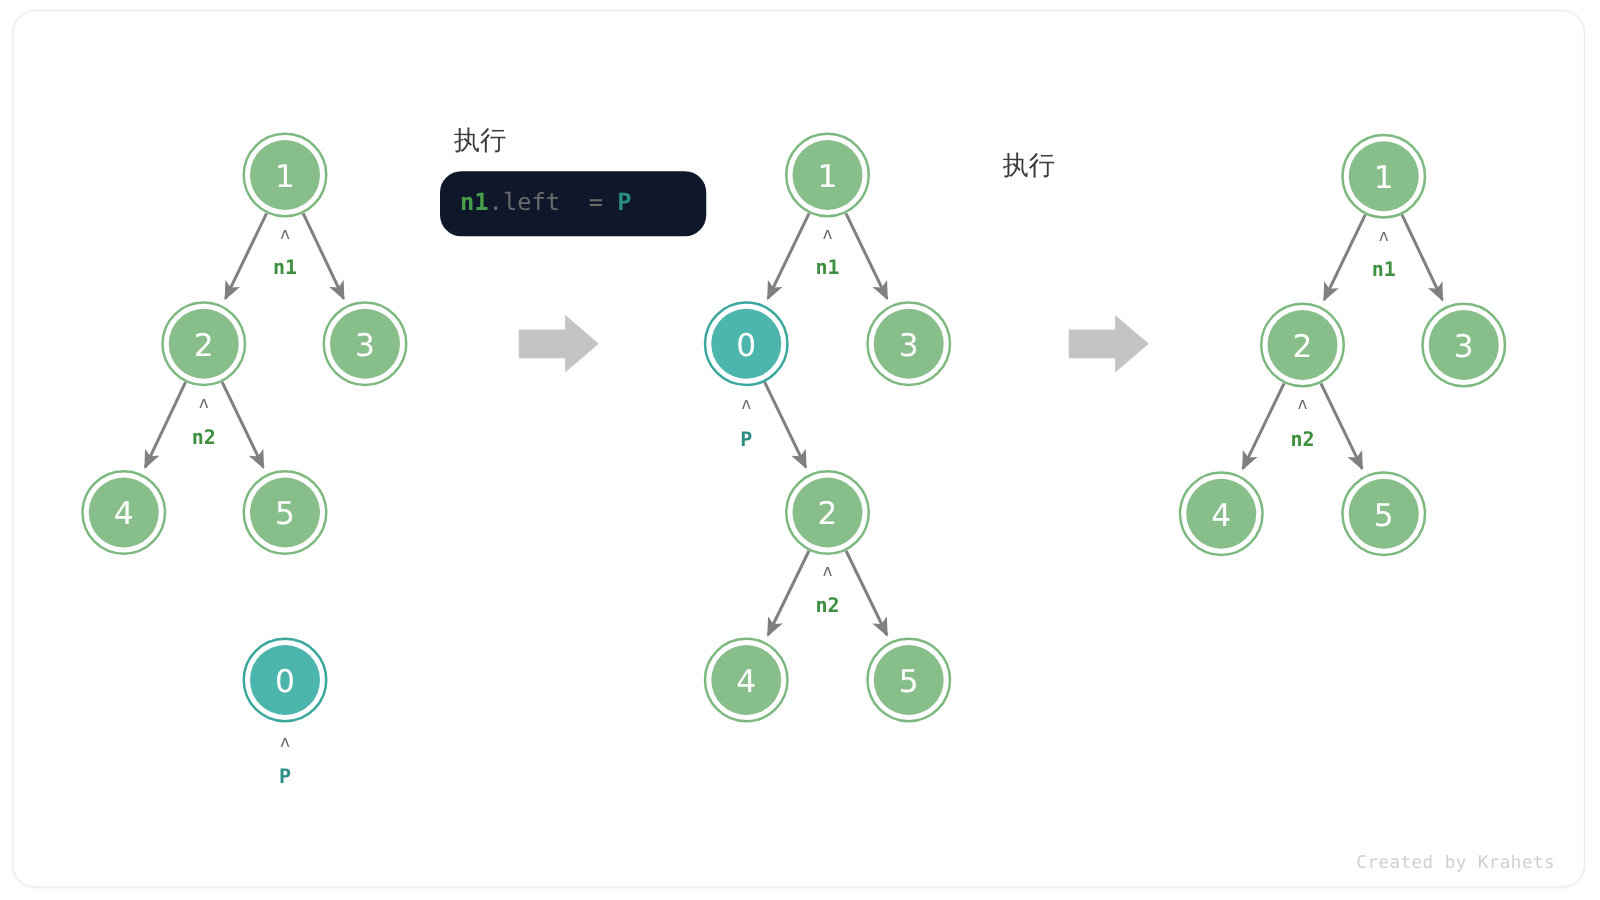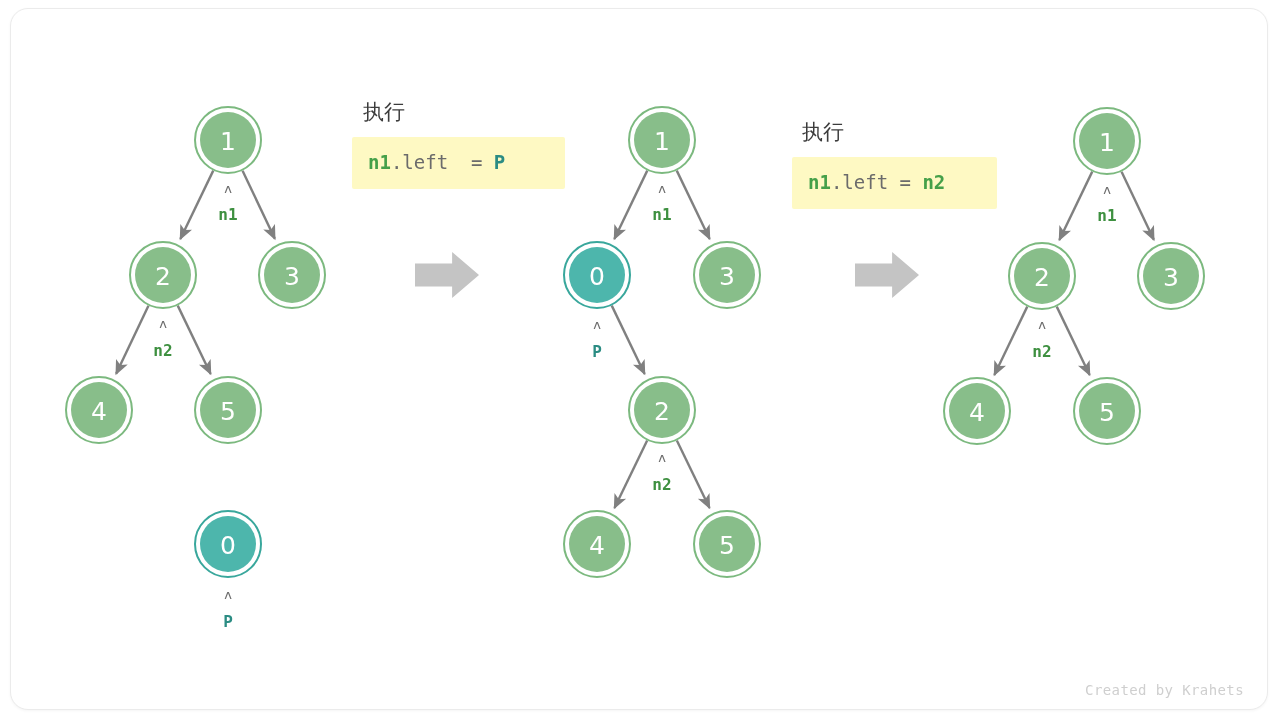--- a/index.html
+++ b/index.html
@@ -60,22 +60,22 @@
   }
   .exec-label {
     position: absolute;
     font-family: "DejaVu Sans", sans-serif;
     font-size: 21px;
     color: #3c3c3c;
     white-space: nowrap;
   }
   .code-box {
     position: absolute;
-    background: #fef9c3;
-    border-radius: 2px;
+    background: #0f172a;
+    border-radius: 17px;
     padding: 11px 16px 12px 16px;
     font-family: "DejaVu Sans Mono", monospace;
     font-size: 19px;
     line-height: 1.52;
     color: #4a4a4a;
     white-space: pre;
     box-sizing: border-box;
   }
   .code-box .var-green { color: #45a049; font-weight: bold; }
   .code-box .var-teal  { color: #2b8c83; font-weight: bold; }
@@ -228,17 +228,16 @@
     <g id="blockarrows-group">
         <polygon points="415,263.5 452.12,263.5 452.12,252 479,275 452.12,298 452.12,286.5 415,286.5" fill="#c4c4c4"></polygon>
         <polygon points="855,263.5 892.12,263.5 892.12,252 919,275 892.12,298 892.12,286.5 855,286.5" fill="#c4c4c4"></polygon>
       </g>
   </svg>
 
   <div class="exec-label" id="exec-1" style="left: 363px; top: 98px;">执行</div>
   <div class="code-box" id="code-1" style="left: 352px; top: 137px; width: 213px;"><div><span class="var-green">n1</span><span class="op">.left  = </span><span class="var-teal">P</span></div></div>
 
   <div class="exec-label" id="exec-2" style="left: 802px; top: 118px;">执行</div>
-  <div class="code-box" id="code-2" style="left: 792px; top: 157px; width: 205px;"><div><span class="var-green">n1</span><span class="op">.left = </span><span class="var-green">n2</span></div></div>
 
   <div class="credit">Created by Krahets</div>
 
 </div>
 
 </body></html>

